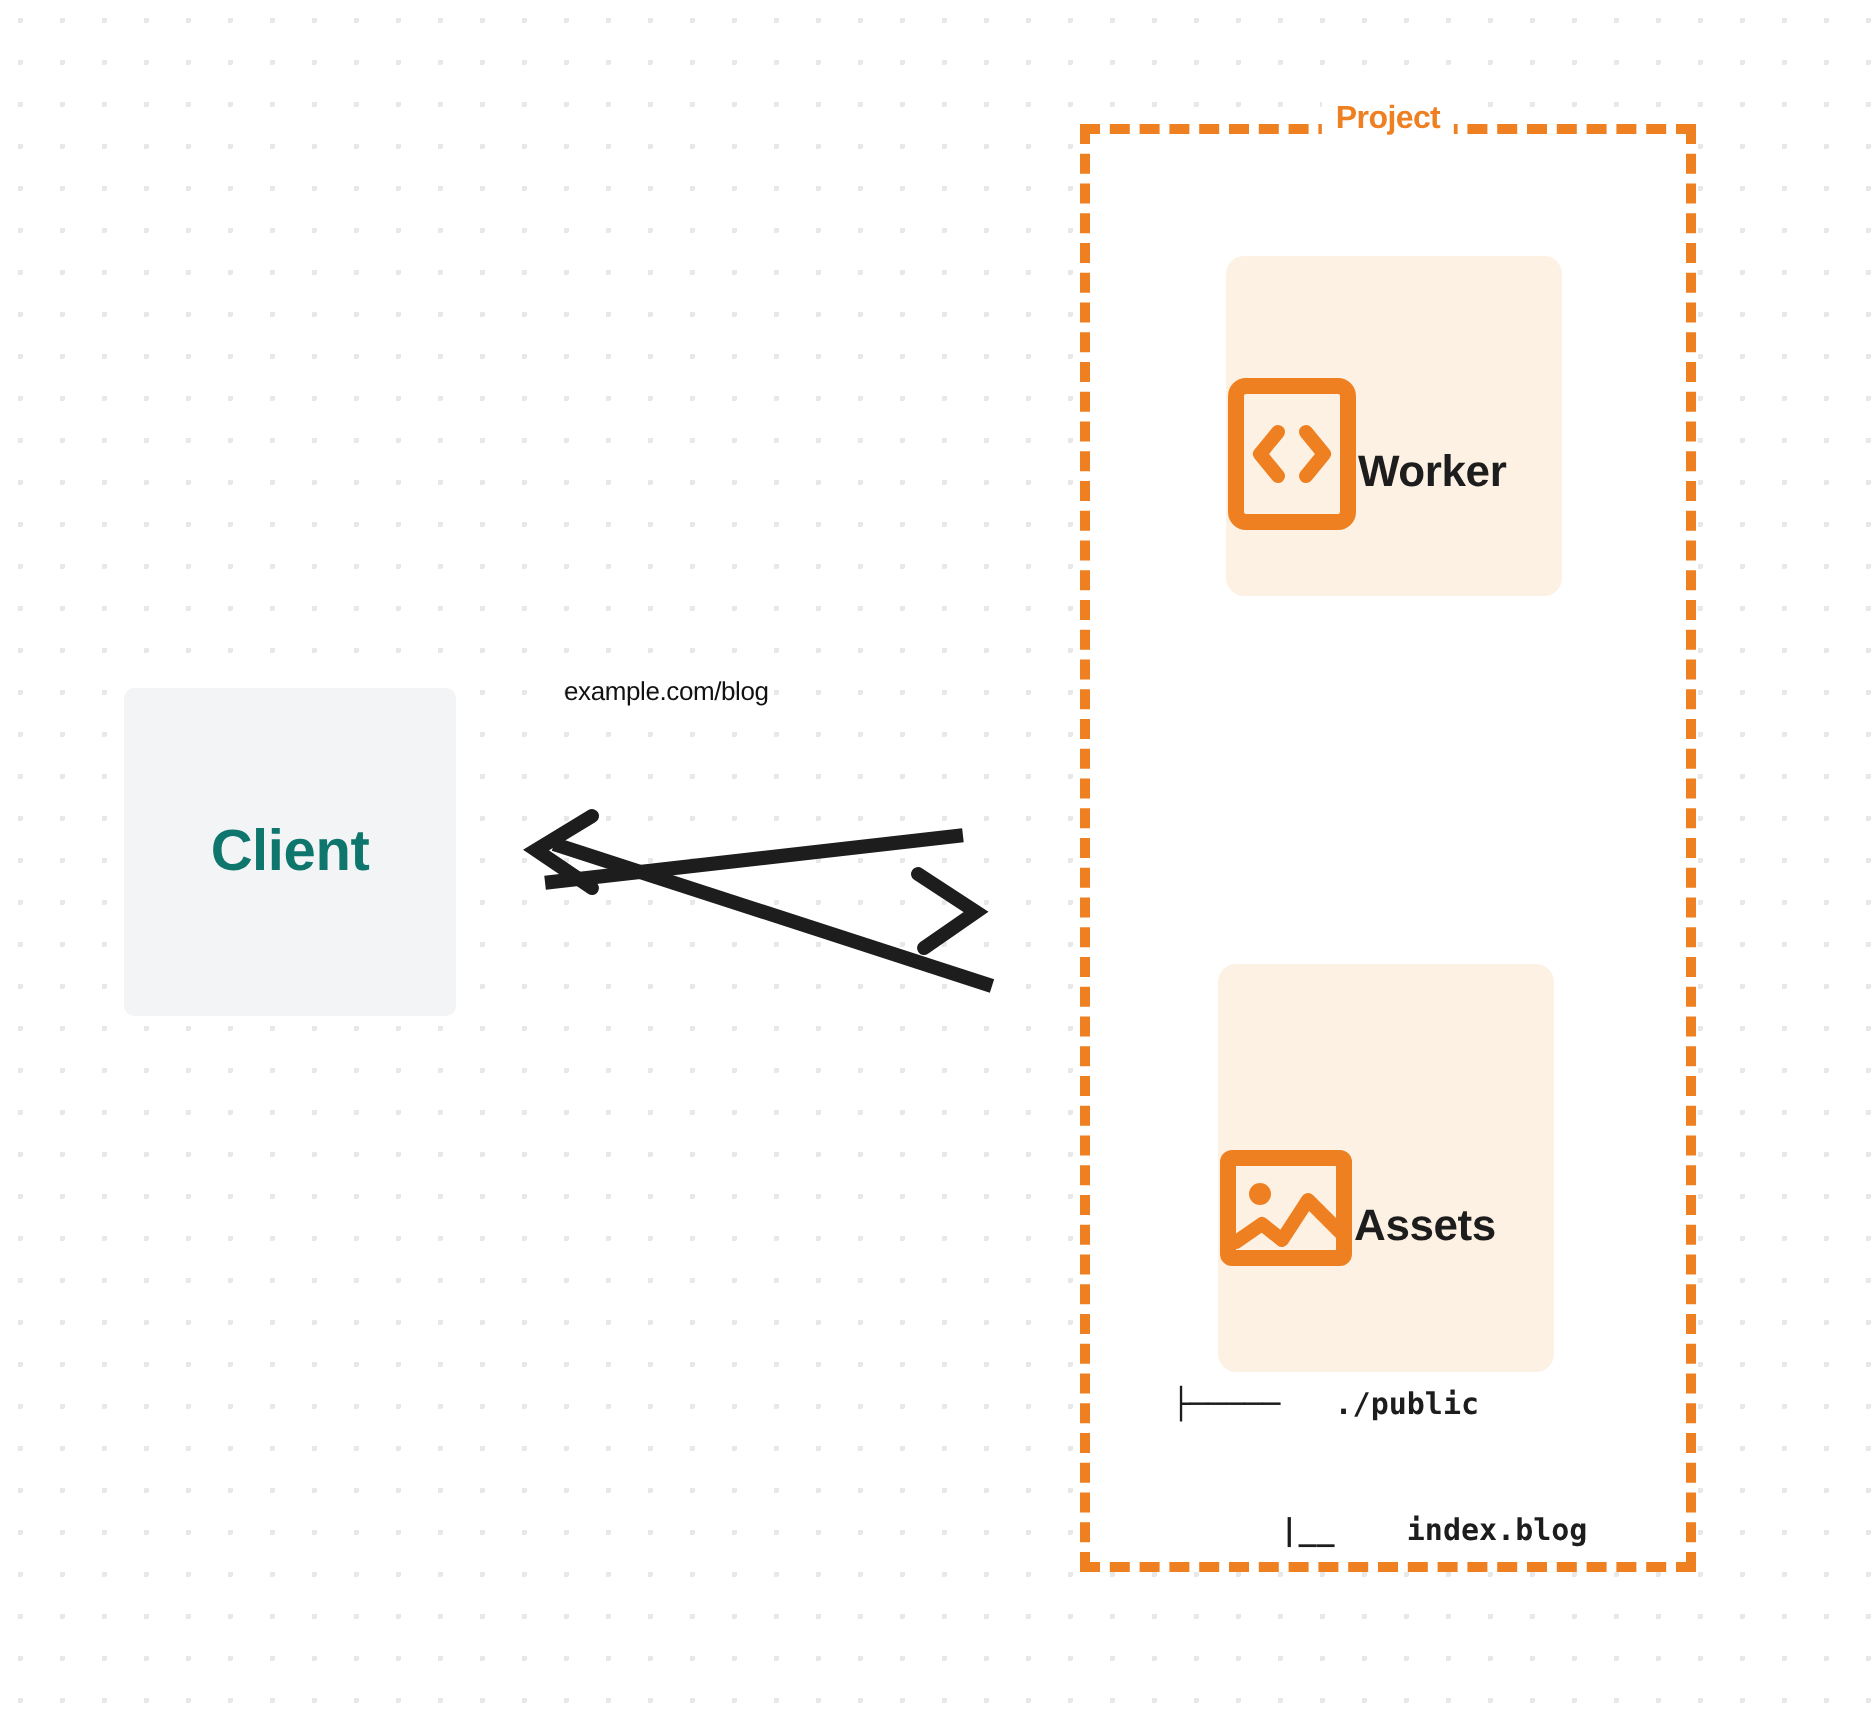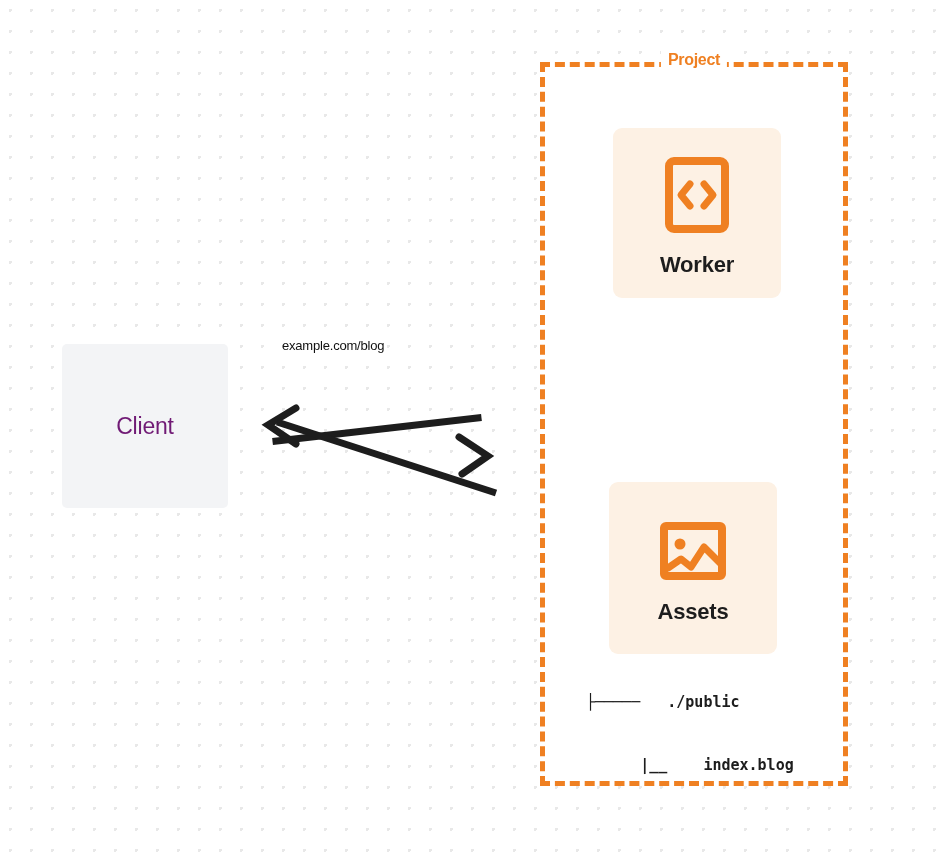--- a/index.html
+++ b/index.html
@@ -31,23 +31,23 @@
     top: 344px;
     width: 166px;
     height: 164px;
     background: #f3f4f6;
     border-radius: 5px;
     display: flex;
     align-items: center;
     justify-content: center;
   }
   #client-node .node-label {
-    font-size: 23px;
-    font-weight: normal;
-    color: #701a75;
+    font-size: 29px;
+    font-weight: bold;
+    color: #0f766e;
     letter-spacing: -0.2px;
   }
 
   
   #edge-label {
     position: absolute;
     left: 282px;
     top: 338px;
     font-size: 13px;
     font-weight: normal;
@@ -91,34 +91,34 @@
     white-space: nowrap;
   }
 
   
   .service-card {
     position: absolute;
     width: 168px;
     background: #fdf1e4;
     border-radius: 9px;
     display: flex;
-    flex-direction: column;
+    flex-direction: row;
     align-items: center;
   }
   #worker-card {
     left: 613px;
     top: 128px;
     height: 170px;
     padding-top: 28px;
     box-sizing: border-box;
   }
   #assets-card {
     left: 609px;
     top: 482px;
-    height: 172px;
+    height: 204px;
     padding-top: 39px;
     box-sizing: border-box;
   }
   .service-card .card-label {
     font-size: 22px;
     font-weight: bold;
     color: #1d1d1d;
     letter-spacing: -0.2px;
   }
   #worker-card .card-label { margin-top: 18px; }

